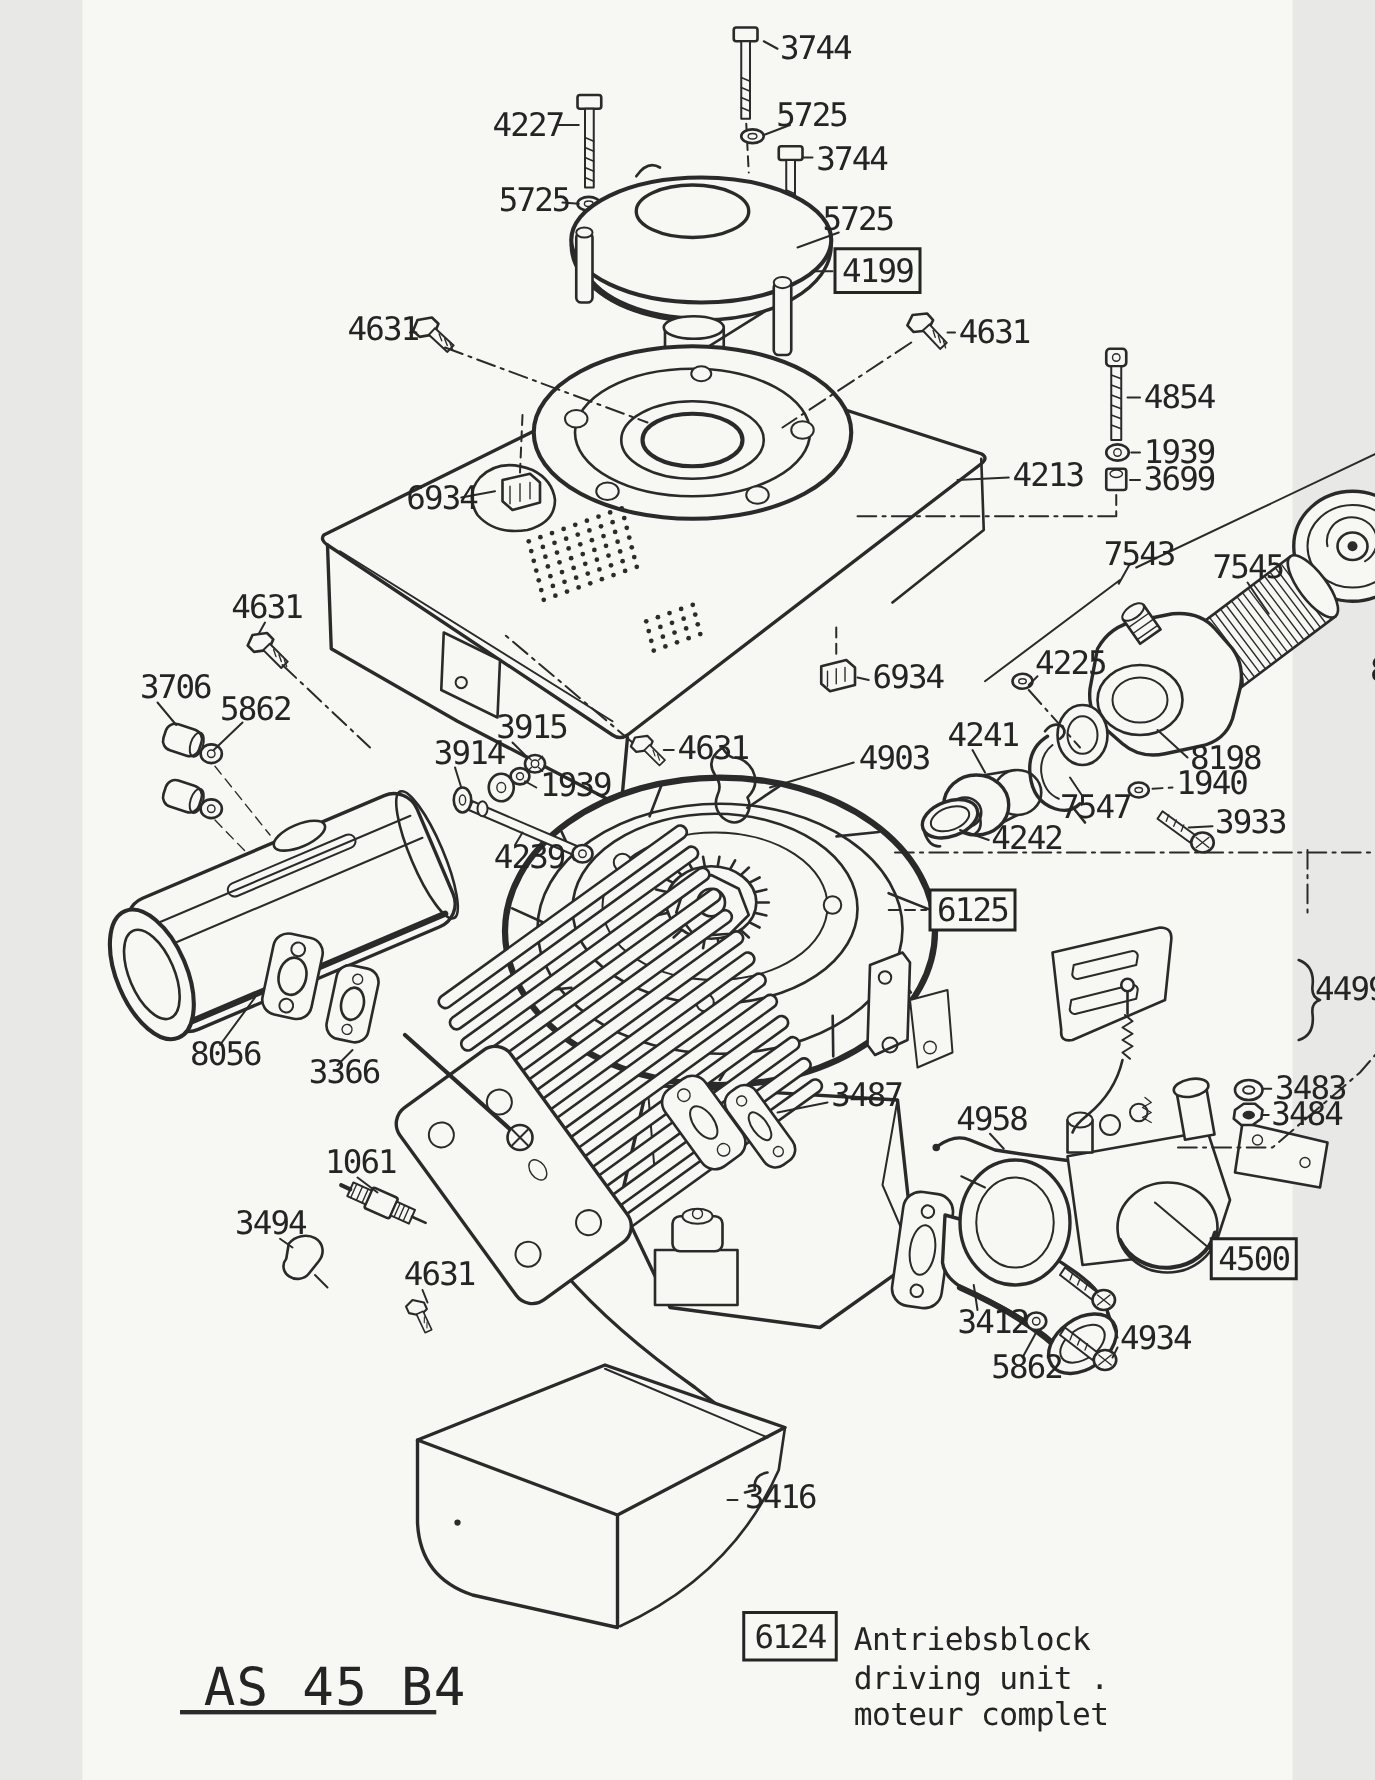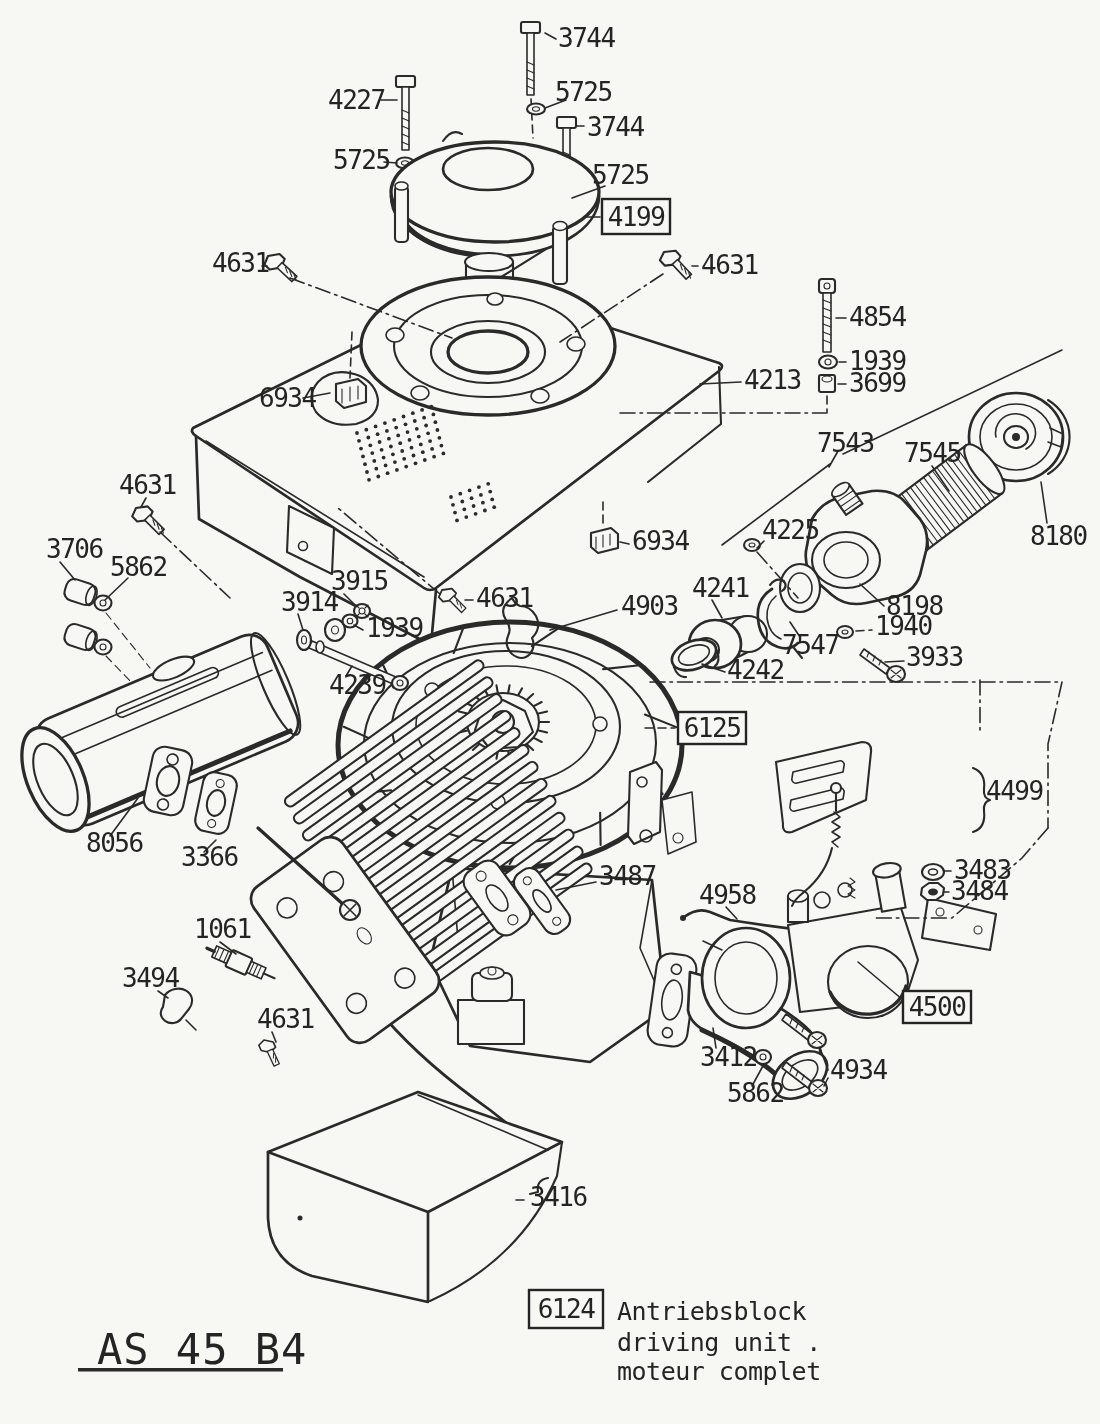--- a/index.html
+++ b/index.html
@@ -1,16 +1,16 @@
 <!DOCTYPE html>
 <html><head>
 <meta charset="utf-8">
 <style>
   html,body{margin:0;padding:0;background:#e8e8e6;}
-  .page{width:1100px;height:1424px;background:#f7f7f4;position:relative;margin:0 auto;
+  .page{width:968px;height:1424px;background:#f7f7f4;position:relative;margin:0 auto;
         font-family:"DejaVu Sans Mono", monospace;}
   svg{display:block}
   .ln{stroke:#2a2a2a;fill:none;stroke-linecap:round;stroke-linejoin:round}
   .w1{stroke-width:1.1}.w15{stroke-width:1.6}.w2{stroke-width:2.1}
   .w25{stroke-width:2.7}.w3{stroke-width:3.3}.w5{stroke-width:5}
   .fw{fill:#f7f7f4}
   .blk{fill:#2b2b2b;stroke:none}
   .dsh{stroke-dasharray:8 5}
   .ddt{stroke-dasharray:15 5 2.5 5}
   .callout{font:26px "DejaVu Sans Mono", monospace;fill:#242424;letter-spacing:-1.5px}

